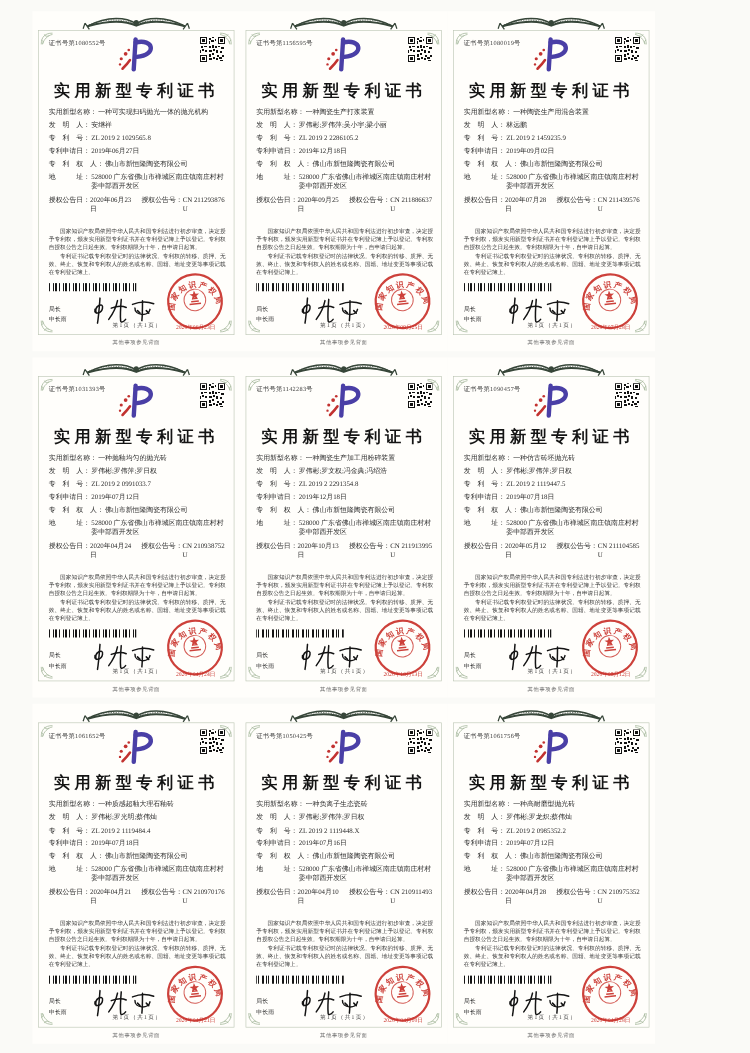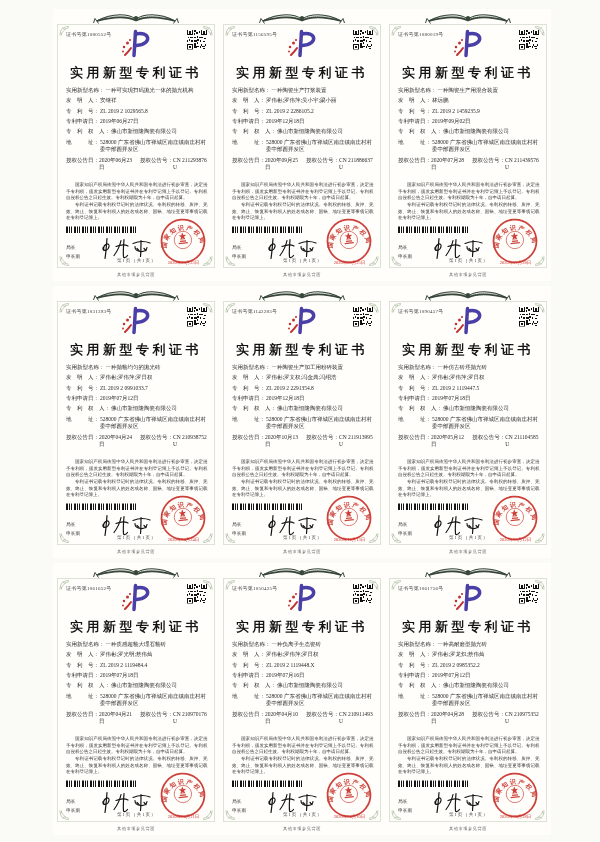--- a/index.html
+++ b/index.html
@@ -2,21 +2,21 @@
 <html style="--seal-red: #c9322b; --logo-purple: #4a3fa6; --logo-red: #c23230; --frame-green: #bcc6b4; --ornament-green: #374639;"><head>
 <meta charset="utf-8">
 <style>
   html,body{margin:0;padding:0;}
   body{
     width:600px;height:842px;overflow:hidden;
     background:#fafaf7;
     font-family:"Liberation Serif","DejaVu Serif",serif;
   }
   .page{width:600px;height:842px;box-sizing:border-box;padding:9px 22px 4px 26px;}
-  .grid{display:flex;flex-wrap:wrap;justify-content:center;row-gap:5px;}
+  .grid{display:flex;flex-wrap:wrap;justify-content:flex-start;row-gap:5px;}
   .cell{width:166px;height:272px;position:relative;}
   .cert{
     position:absolute;top:0;left:0;width:332px;height:544px;
     transform:scale(.5);transform-origin:0 0;
     background:#fffefb;color:#2e2e2e;
   }
   .ornament{position:absolute;top:2px;left:50%;transform:translateX(-50%);width:180px;height:30px;color:var(--ornament-green,#374639);}
   .frame{position:absolute;top:30px;left:9px;right:9px;bottom:26px;border:1.5px solid var(--frame-green,#bcc6b4);}
   .cflr{position:absolute;width:22px;height:22px;color:#a7ba9e;}
   .cflr.tl{top:2px;left:2px;}

